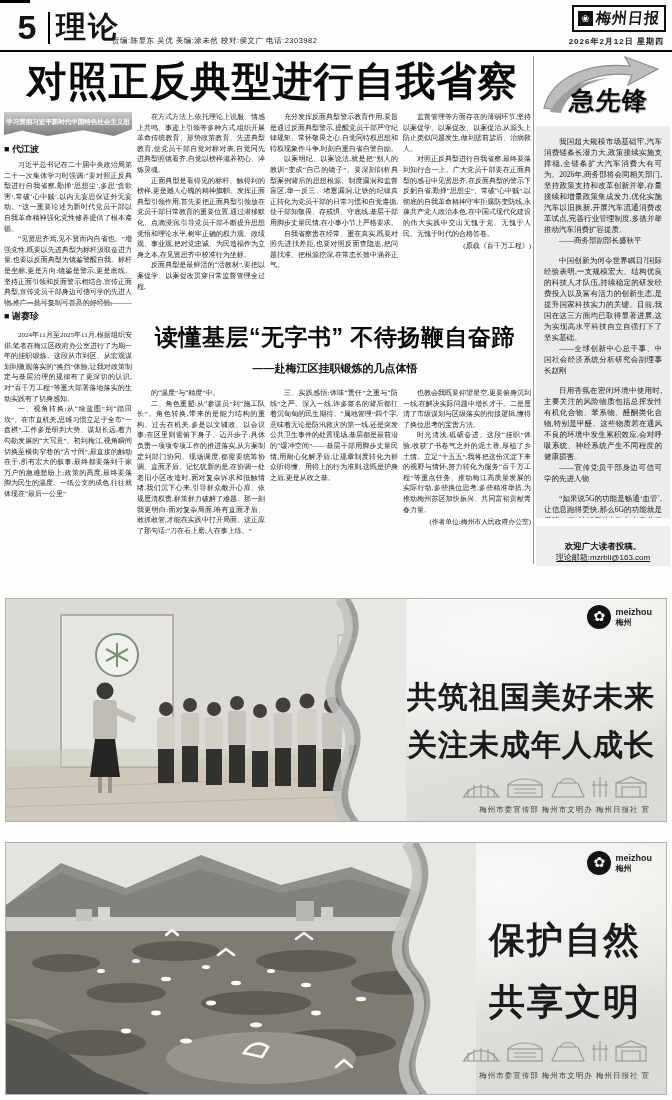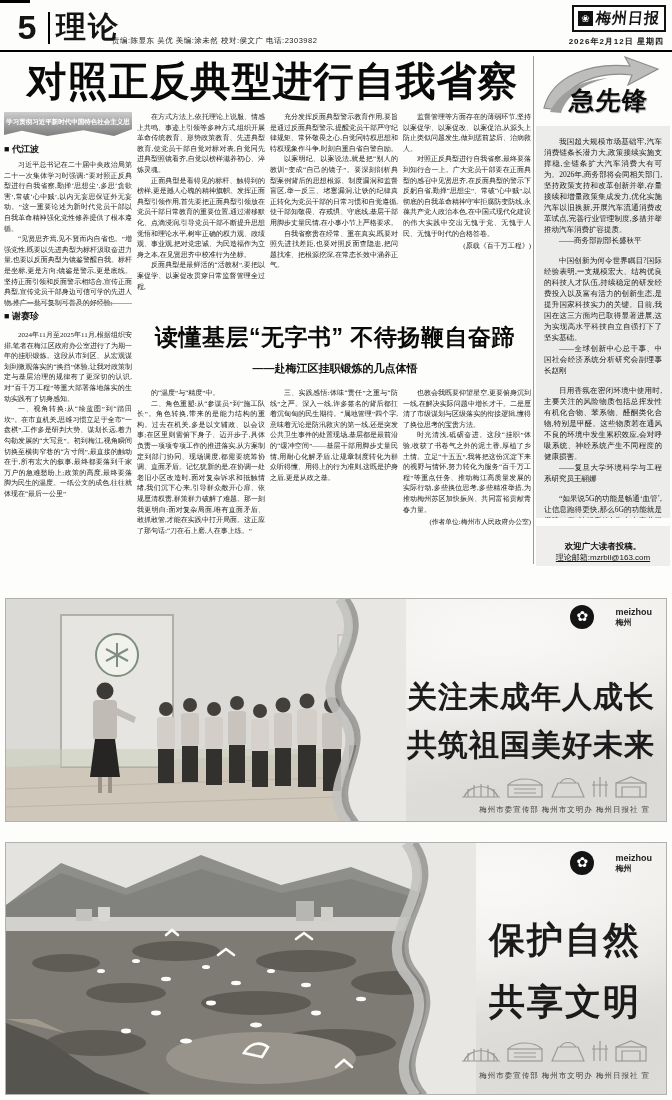--- a/index.html
+++ b/index.html
@@ -85,21 +85,21 @@
       radial-gradient(ellipse at 88% 75%, rgba(0,0,0,.05), transparent 50%),
       radial-gradient(ellipse at 60% 50%, rgba(255,255,255,.35), transparent 55%),
       linear-gradient(180deg,#edebe7,#e3e1dd);
   }
   .ad1 { top:598px; height:224px; }
   .ad2 { top:842px; height:253px; }
   .ad svg.photo { position:absolute; left:0; top:0; }
   .brand { position:absolute; display:flex; align-items:center; gap:4px; }
   .brand .dot { width:24px; height:24px; border-radius:50%; background:#141414; color:#fff;
     font-size:14px; line-height:24px; text-align:center; }
-  .brand .bt { display:flex; flex-direction:column; line-height:9px;margin-left:17px; }
+  .brand .bt { display:flex; flex-direction:column; line-height:9px; }
   .brand .bt .en { font:700 9px "Liberation Sans",sans-serif; color:#222; }
   .brand .bt .cn { font:700 8px "Liberation Sans",sans-serif; color:#222; }
   .slogan { position:absolute; text-align:center; font-family:"Liberation Sans",sans-serif;
     font-weight:900; color:#1b1b1b; }
   .ad1 .slogan { left:398px; right:8px; top:74px; font-size:30px; line-height:48px; letter-spacing:1px;}
   .ad2 .slogan { left:468px; right:10px; top:66px; font-size:36px; line-height:62px; letter-spacing:2px;}
   .landmarks { position:absolute; }
   .ad1 .landmarks { right:16px; top:176px; }
   .ad2 .landmarks { right:16px; top:196px; }
   .credit { position:absolute; font:400 7.5px "Liberation Sans",sans-serif; color:#3f3f3f; letter-spacing:1px;}
@@ -158,21 +158,21 @@
       <path d="M14 56 C24 34 48 24 72 22 C50 27 31 38 25 57 Z" fill="#9f9f9d"></path>
     </svg>
     <span class="sb-title">急先锋</span>
   </div>
   <div class="quote-box">
     <p>我国超大规模市场基础牢,汽车消费链条长潜力大,政策接续实施支撑稳,全链条扩大汽车消费大有可为。2026年,商务部将会同相关部门,坚持政策支持和改革创新并举,存量接续和增量政策集成发力,优化实施汽车以旧换新,开展汽车流通消费改革试点,完善行业管理制度,多措并举推动汽车消费扩容提质。</p>
     <p class="by">——商务部副部长盛秋平</p>
     <p>中国创新为何令世界瞩目?国际经验表明,一支规模宏大、结构优良的科技人才队伍,持续稳定的研发经费投入以及富有活力的创新生态,是提升国家科技实力的关键。目前,我国在这三方面均已取得显著进展,这为实现高水平科技自立自强打下了坚实基础。</p>
     <p class="by">——全球创新中心总干事、中国社会经济系统分析研究会副理事长赵刚</p>
     <p>日用香氛在密闭环境中使用时,主要关注的风险物质包括总挥发性有机化合物、苯系物、醛酮类化合物,特别是甲醛。这些物质若在通风不良的环境中发生累积效应,会对呼吸系统、神经系统产生不同程度的健康损害。</p>
-    <p class="by">——复旦大学环境科学与工程系研究员王翮娜</p>
+    <p class="by">——宣传党员干部身边可信可学的先进人物</p>
     <p>“如果说5G的功能是畅通‘血管’,让信息跑得更快,那么6G的功能就是搭建一套‘神经系统’,为未来产业提供数字底座。”“我们的目标是运用6G,将天上的卫星、地上的基站、手里的终端融合成一张网,打造未来产业生态圈。”</p>
 
   </div>
 </div>
 <div class="abs submit-box">
   <div class="l1">欢迎广大读者投稿。</div>
   <div class="l2">理论邮箱:mzrbll@163.com</div>
 </div>
 
 <div class="abs byline byline2">■ 谢赛珍</div>
@@ -269,22 +269,22 @@
     <path d="M333,0 C366,44 300,78 334,116 C366,152 308,186 342,224" fill="none" stroke="#c2c2c0" stroke-width="9" opacity="0.9"></path>
   </svg>
   <div class="brand">
     <span class="dot">✿</span>
     <span class="bt">
       <span class="en">meizhou</span>
       <span class="cn">梅州</span>
     </span>
   </div>
   <div class="slogan">
+    <div>共筑祖国美好未来</div>
     <div>关注未成年人成长</div>
-    <div>共筑祖国美好未来</div>
   </div>
   <svg class="landmarks" width="190" height="26" viewBox="0 0 190 26">
     <g fill="none" stroke="#9a9a98" stroke-width="1.2">
       <path d="M2 22 H40 M4 22 C10 8 32 8 38 22 M8 22 V14 M14 22 V10 M21 22 V9 M28 22 V10 M34 22 V14"></path>
       <rect x="48" y="10" width="34" height="12"></rect>
         <path d="M48 10 C56 2 74 2 82 10 M54 14 H76 M54 18 H76"></path>
       <path d="M92 22 L98 8 H118 L124 22 Z M100 8 C104 2 112 2 116 8"></path>
       <path d="M134 22 V6 M140 22 V2 M146 22 V6 M132 10 H148"></path>
       <rect x="156" y="8" width="30" height="14"></rect>
         <path d="M156 8 L171 2 L186 8 M162 22 V12 H180 V22"></path>

